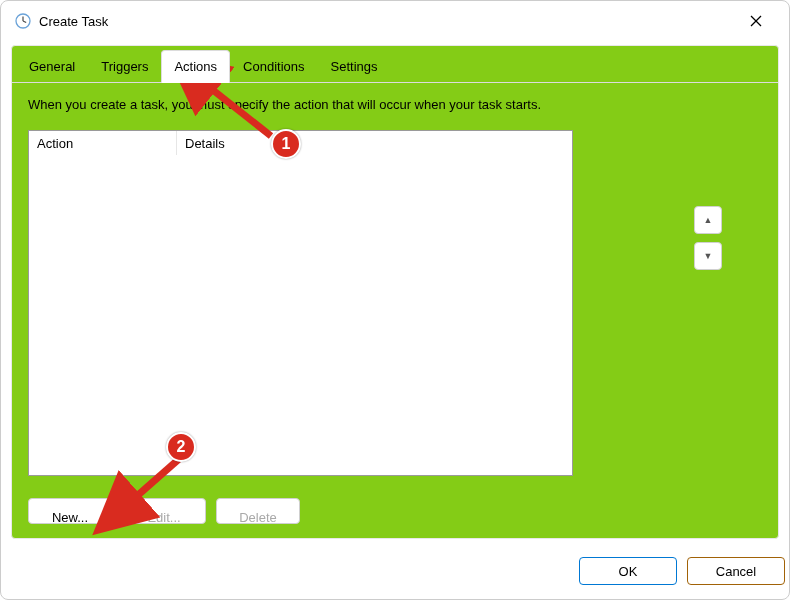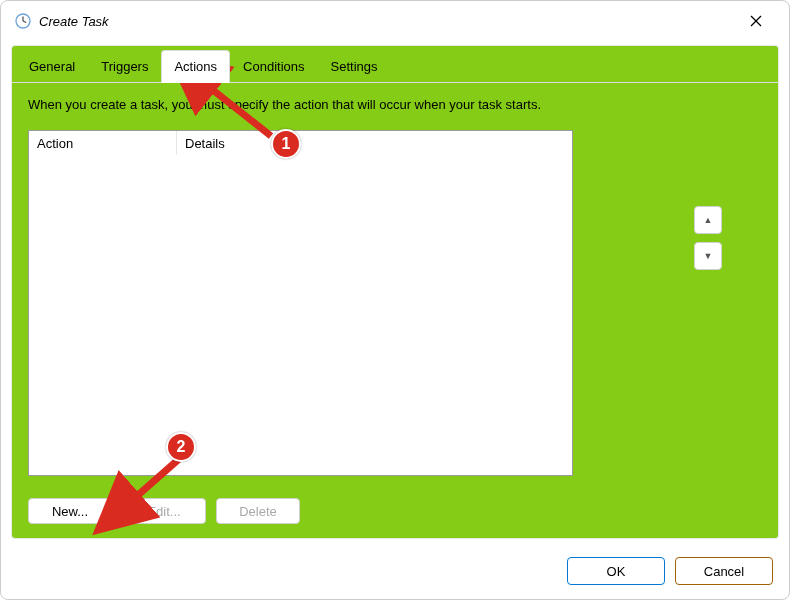--- a/index.html
+++ b/index.html
@@ -1,41 +1,41 @@
 <!DOCTYPE html>
 <html><head>
   <meta charset="utf-8">
   <style>
     * { box-sizing: border-box; margin: 0; padding: 0; }
     body { font-family: 'Segoe UI', Tahoma, sans-serif; font-size: 13px; color: #000; background: #fff; width: 790px; height: 600px; position: relative; overflow: hidden; }
     .window { width: 790px; height: 600px; background: #fff; border: 1px solid #ccc; border-radius: 8px; position: relative; }
-    .titlebar { height: 40px; display: flex; align-items: center; padding: 0 10px; font-style: italic; }
+    .titlebar { height: 40px; display: flex; align-items: center; padding: 0 10px; }
     .title-icon { width: 16px; height: 16px; margin-right: 8px; margin-left: 4px; }
     .title-text { font-size: 13px; flex: 1; }
     .close-btn { width: 46px; height: 32px; display: flex; align-items: center; justify-content: center; cursor: pointer; border-radius: 4px; font-size: 16px; }
     .dialog-body { position: absolute; top: 44px; left: 10px; right: 10px; bottom: 60px; border: 1px solid #e8e8e8; border-radius: 4px; background: #84cc16; }
     .tabs { display: flex; margin-top: 4px; margin-left: 4px; }
     .tab { padding: 8px 12px; font-size: 13px; cursor: pointer; border: 1px solid transparent; border-bottom: none; background: #f4f4f4; }
     .tab:first-child { border-top-left-radius: 4px; }
     .tab.active { background: #fff; border: 1px solid #dcdcdc; border-bottom: 1px solid #fff; border-top-left-radius: 4px; border-top-right-radius: 4px; position: relative; z-index: 2; }
     .tab:not(.active) { background: transparent; border: 1px solid transparent; }
     .tab-panel { border-top: 1px solid #dcdcdc; margin-top: -1px; padding: 14px 16px 16px 16px; height: calc(100% - 38px); position: relative; }
     .instruction { font-size: 13px; margin-bottom: 18px; }
     .list-area { position: relative; }
     .list-box { width: 545px; height: 346px; border: 1px solid #9a9a9a; background: #fff; }
     .list-header { display: flex; height: 24px; }
     .lh { padding: 4px 8px; font-size: 13px; border-right: 1px solid #e6e6e6; display: flex; align-items: center; }
     .lh.action { width: 148px; }
     .lh.details { flex: 1; border-right: none; }
     .updown { position: absolute; left: 666px; top: 76px; display: flex; flex-direction: column; gap: 8px; }
     .udbtn { width: 28px; height: 28px; border: 1px solid #d0d0d0; border-radius: 4px; background: #fff; display: flex; align-items: center; justify-content: center; cursor: pointer; font-size: 9px; color: #555; }
     .action-buttons { position: absolute; left: 16px; bottom: 12px; display: flex; gap: 10px; }
-    .abtn { min-width: 84px; height: 26px; border: 1px solid #cfcfcf; border-radius: 4px; background: #fff; font-size: 13px; cursor: pointer; padding: 4px 14px; color: #000; }
+    .abtn { min-width: 84px; height: 26px; border: 1px solid #cfcfcf; border-radius: 4px; background: #fff; font-size: 13px; cursor: pointer; padding: 11px 14px; color: #000; }
     .abtn.disabled { color: #a9a9a9; cursor: default; }
-    .footer { position: absolute; bottom: 14px; right: 16px; display: flex; gap: 10px; }
+    .footer { position: absolute; bottom: 14px; right: 4px; display: flex; gap: 10px; }
     .fbtn { min-width: 98px; height: 28px; border-radius: 4px; font-size: 13px; cursor: pointer; }
     .ok-btn { border: 1px solid #0078d4; background: #fff; color: #000; }
     .cancel-btn { border: 1px solid #a16207; background: #fff; color: #000; }
     
     .anno { position: absolute; pointer-events: none; }
     .badge { width: 30px; height: 30px; border-radius: 50%; background: #d92b1f; color: #fff; font-weight: bold; font-size: 16px; display: flex; align-items: center; justify-content: center; border: 2px solid #fff; box-shadow: 0 0 2px rgba(0,0,0,.4); }
   </style>
 </head>
 <body>
 

